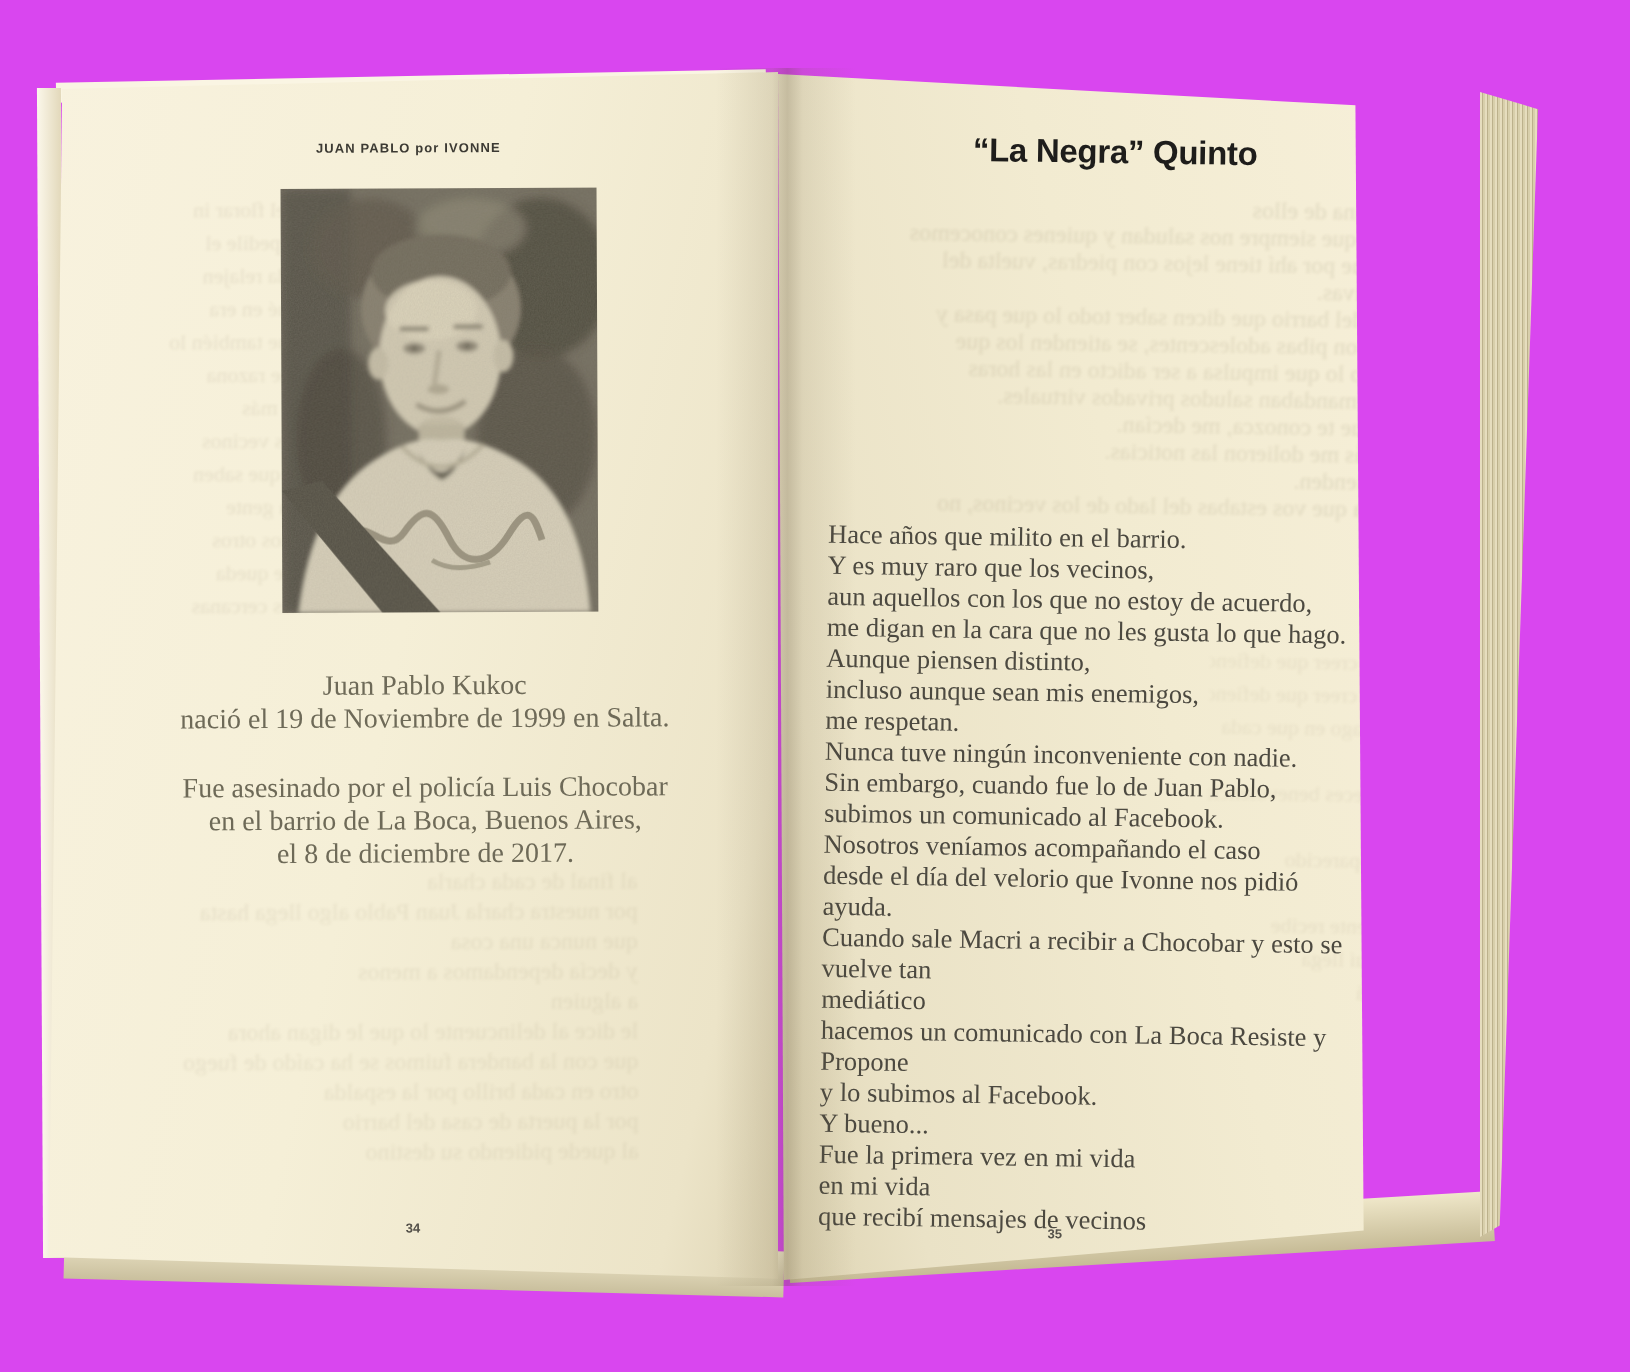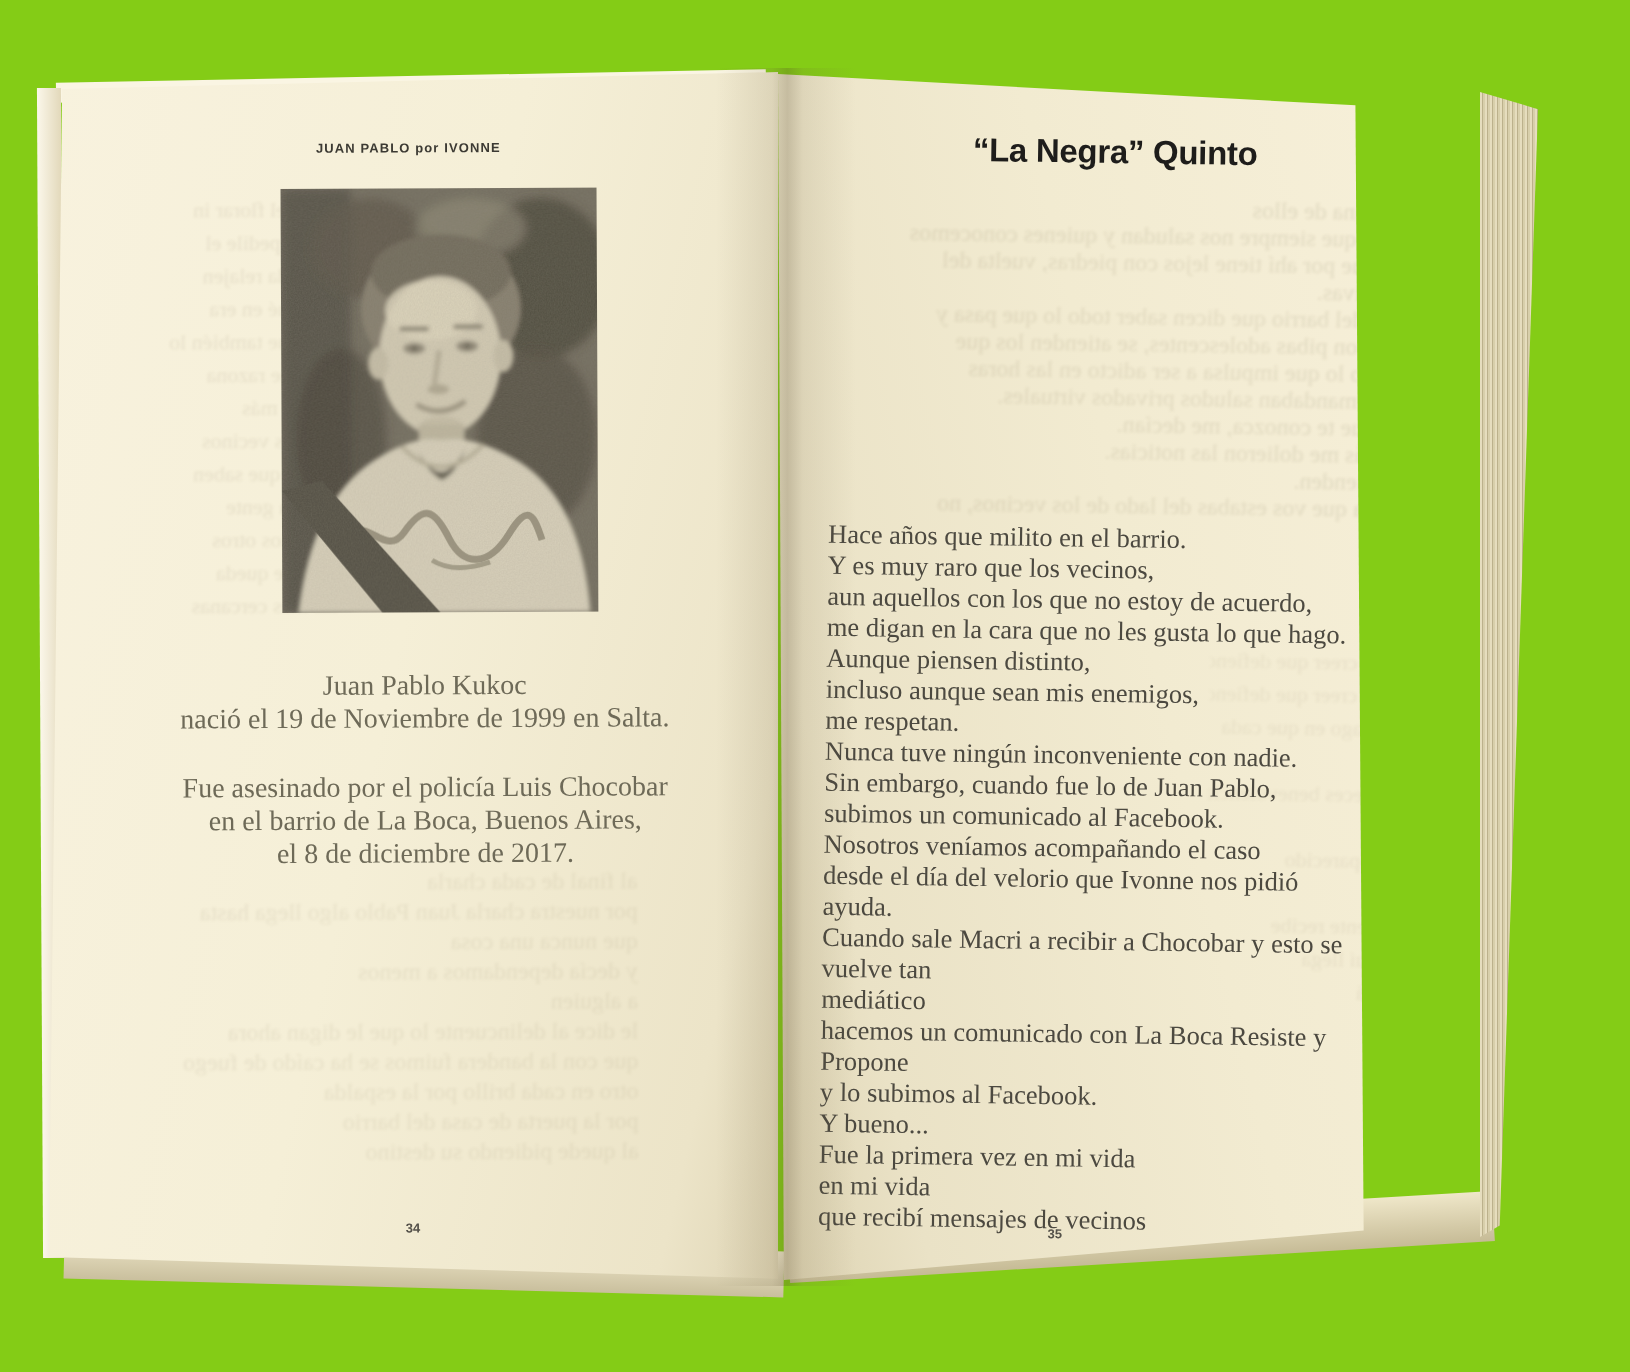--- a/index.html
+++ b/index.html
@@ -1,16 +1,16 @@
 <!DOCTYPE html>
 <html style="--paper: #f4eed6; --ink: #4c4940; --caption_ink: #6e6a58; --header_ink: #3c3a33; --title_ink: #1e1d1b;"><head>
 <meta charset="utf-8">
 <style>
   html,body{margin:0;padding:0;background:#000;}
-  .stage{position:relative;width:1630px;height:1372px;background:#84cc16;overflow:hidden;
+  .stage{position:relative;width:1630px;height:1372px;background:#d946ef;overflow:hidden;
          font-family:"Liberation Serif",serif;}
   
   .edge{position:absolute;z-index:1;}
   .edge-top-left{left:56px;top:76px;width:710px;height:20px;background:#faf5e3;transform:rotate(-1.1deg);}
   .edge-left{left:40px;top:88px;width:24px;height:1170px;transform:rotate(-.3deg);
              background:linear-gradient(90deg,#fbf7ea,#e2d8ba);}
   .edge-bottom-left{left:64px;top:1242px;width:720px;height:46px;transform:rotate(1.5deg);
              background:linear-gradient(#f1e9cd,#c9bf9d);}
   .edge-bottom-right{left:788px;top:1212px;width:706px;height:50px;transform:rotate(-3.4deg);
              background:linear-gradient(#efe7c9,#c6bb96);}

